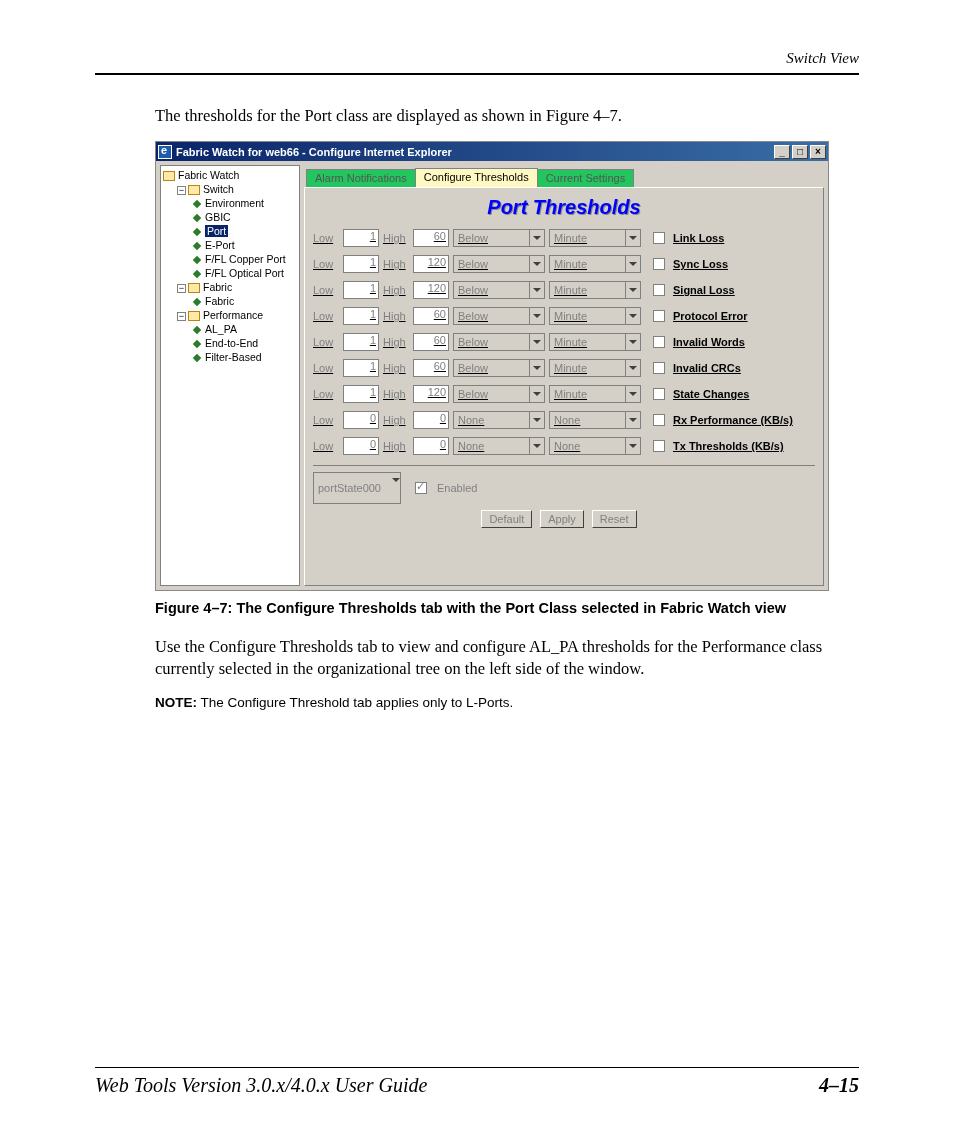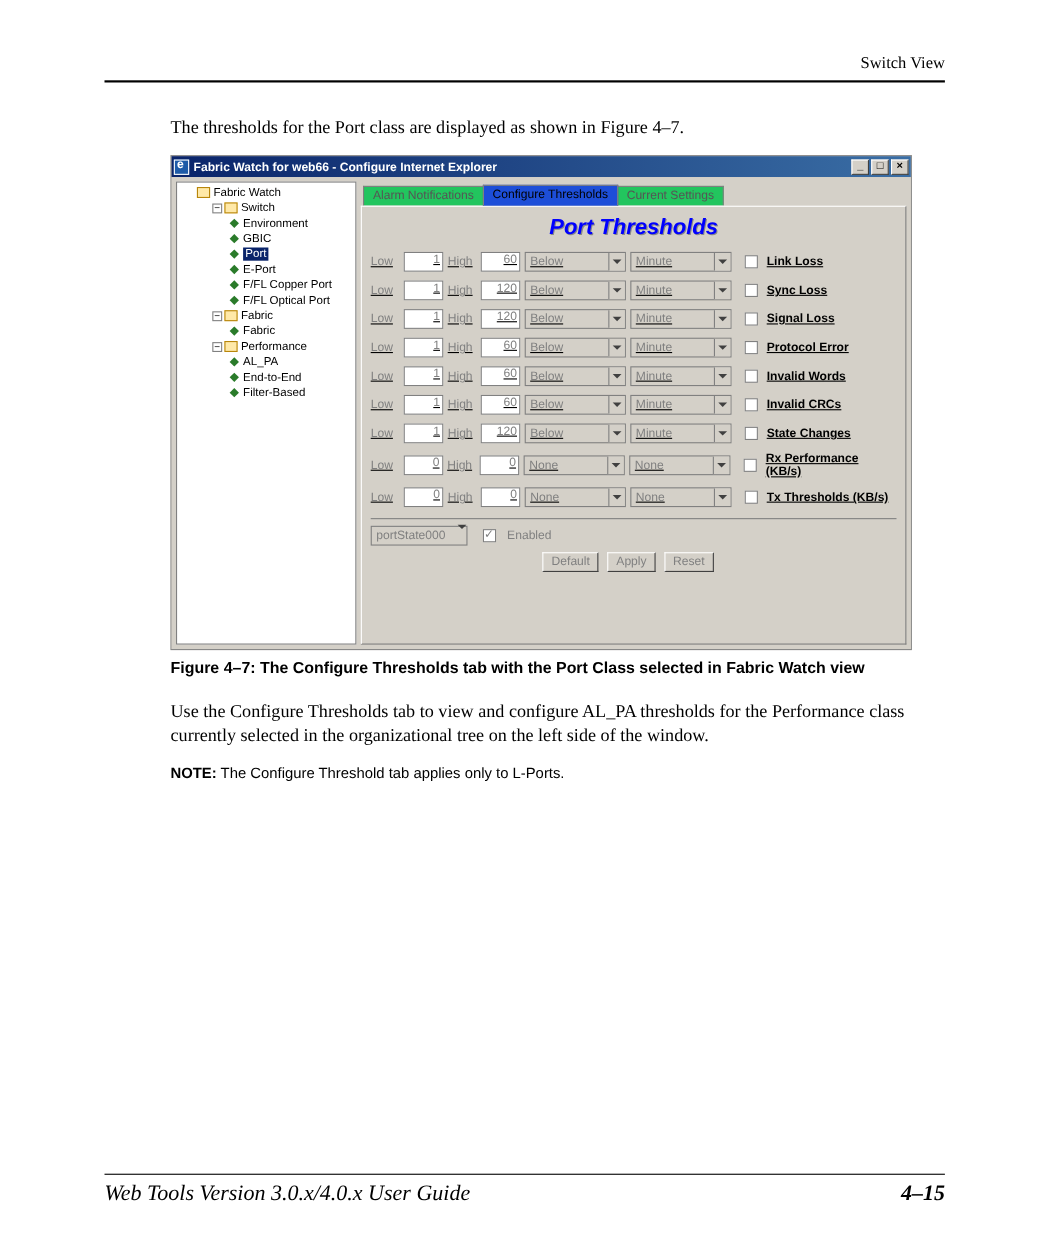--- a/index.html
+++ b/index.html
@@ -10,20 +10,21 @@
     color: #000;
   }
   .page {
     width: 954px;
     height: 1145px;
     position: relative;
     padding: 50px 95px 40px 95px;
   }
   .header-right {
     text-align: right;
+    font-style: italic;
     font-size: 15px;
     margin-bottom: 6px;
   }
   .hr-top {
     border: none;
     border-top: 2px solid #000;
     margin: 0 0 30px 0;
   }
   .body-text {
     font-size: 16.5px;
@@ -90,24 +91,24 @@
     font-weight: bold;
   }
   .app-body {
     flex: 1;
     display: flex;
     background: #d4d0c8;
     padding: 4px;
     gap: 4px;
   }
   .tree-panel {
-    width: 164px;
+    width: 140px;
     background: #fff;
     border: 1px solid #808080;
-    padding: 2px 16px;
+    padding: 2px 0;
     overflow: hidden;
   }
   .tree ul { list-style: none; margin: 0; padding: 0 0 0 14px; }
   .tree > ul { padding-left: 2px; }
   .tree li {
     font-size: 10.5px;
     line-height: 14px;
     white-space: nowrap;
     position: relative;
   }
@@ -159,21 +160,21 @@
     background: #22c55e;
     border: 1px solid #808080;
     border-bottom: none;
     padding: 2px 8px 3px 8px;
     font-size: 11px;
     color: #555;
     position: relative;
     margin-right: -1px;
   }
   .tab.active {
-    background: #1d4ed8;
+    background: #fef9c3;
     color: #000;
     z-index: 2;
     padding-bottom: 4px;
   }
   .tabpage {
     flex: 1;
     border: 1px solid #808080;
     border-top-color: #fff;
     border-left-color: #fff;
     background: #d4d0c8;
@@ -257,21 +258,21 @@
     border-top: 1px solid #808080;
     margin-top: 10px;
     padding-top: 6px;
     display: flex;
     align-items: center;
     gap: 6px;
   }
   .port-combo {
     display: inline-flex;
     align-items: center;
-    height: 18px;
+    height: 32px;
     background: #d4d0c8;
     border: 1px solid #808080;
     color: #808080;
     font-size: 11px;
   }
   .port-combo .ctext { width: 78px; padding: 0 4px; }
   .btn {
     background: #d4d0c8;
     border: 1px solid #fff;
     border-right-color: #404040;

